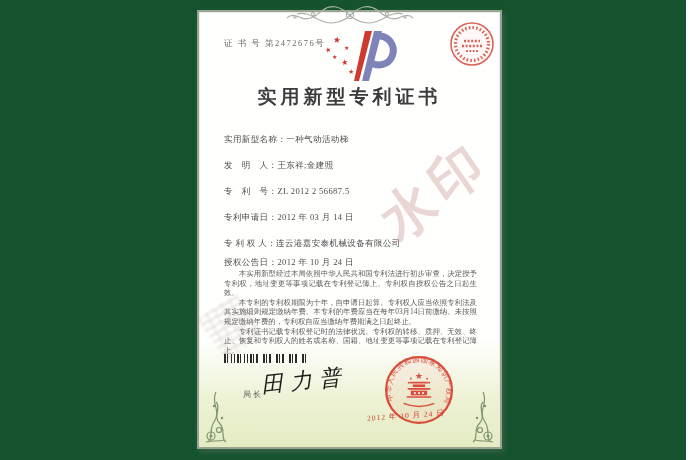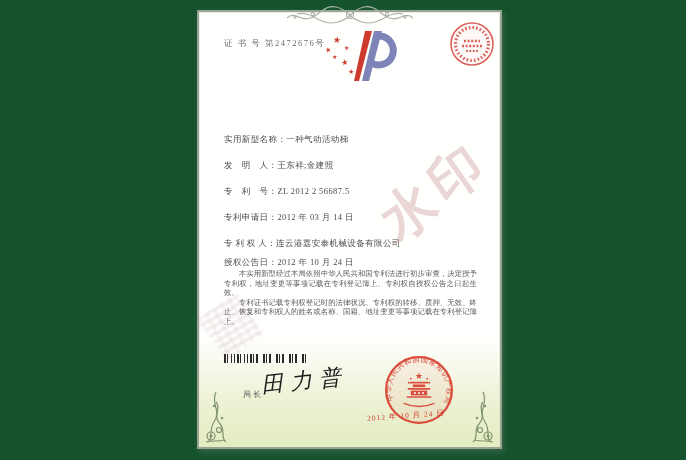--- a/index.html
+++ b/index.html
@@ -108,32 +108,34 @@
     </svg>
 
     <svg class="agency-stamp" viewBox="0 0 46 46">
       <circle cx="23" cy="23" r="21" stroke="#d4483c" stroke-width="1.6" fill="rgba(220,80,64,0.04)"></circle>
       <circle cx="23" cy="23" r="16.5" stroke="#d4483c" stroke-width="3.2" fill="none" stroke-dasharray="1.6 2.1"></circle>
       <line x1="15" y1="20" x2="31" y2="20" stroke="#d4483c" stroke-width="2.6" stroke-dasharray="2 1.6"></line>
       <line x1="13" y1="25" x2="33" y2="25" stroke="#d4483c" stroke-width="2.6" stroke-dasharray="2 1.6"></line>
       <line x1="17" y1="30" x2="29" y2="30" stroke="#d4483c" stroke-width="2.2" stroke-dasharray="1.8 1.6"></line>
     </svg>
 
+    <div class="title">实用新型专利证书</div>
 
     <div class="fields">
       <div class="frow f0"><span>实用新型名称：</span><span>一种气动活动梯</span></div>
       <div class="frow f1"><span>发　明　人：</span><span>王东祥;金建照</span></div>
       <div class="frow f2"><span>专　利　号：</span><span>ZL 2012 2 56687.5</span></div>
       <div class="frow f3"><span>专利申请日：</span><span>2012 年 03 月 14 日</span></div>
       <div class="frow f4"><span>专 利 权 人：</span><span>连云港嘉安泰机械设备有限公司</span></div>
       <div class="frow f5"><span>授权公告日：</span><span>2012 年 10 月 24 日</span></div>
     </div>
 
     <div class="paras">
       <p>本实用新型经过本局依照中华人民共和国专利法进行初步审查，决定授予专利权，地址变更等事项记载在专利登记簿上。专利权自授权公告之日起生效。</p>
+      <p>本专利的专利权期限为十年，自申请日起算。专利权人应当依照专利法及其实施细则规定缴纳年费。本专利的年费应当在每年03月14日前缴纳。未按照规定缴纳年费的，专利权自应当缴纳年费期满之日起终止。</p>
       <p>专利证书记载专利权登记时的法律状况。专利权的转移、质押、无效、终止、恢复和专利权人的姓名或名称、国籍、地址变更等事项记载在专利登记簿上。</p>
     </div>
 
     <div class="barcode"></div>
 
     <div class="director-label">局长</div>
     <div class="signature">田力普</div>
 
     <svg class="sipo-seal" viewBox="0 0 70 70">
       <circle cx="35" cy="35" r="32" stroke="#d8402f" stroke-width="2.2" fill="rgba(225,72,56,0.07)"></circle>

